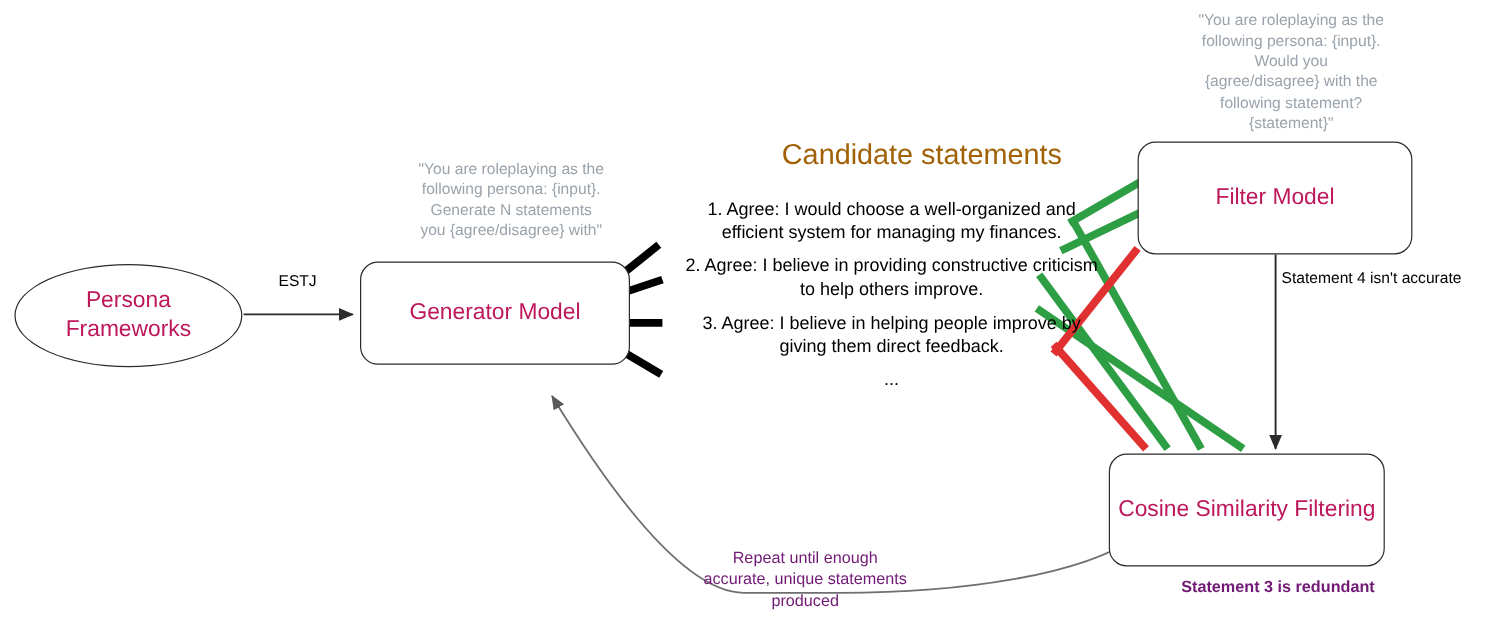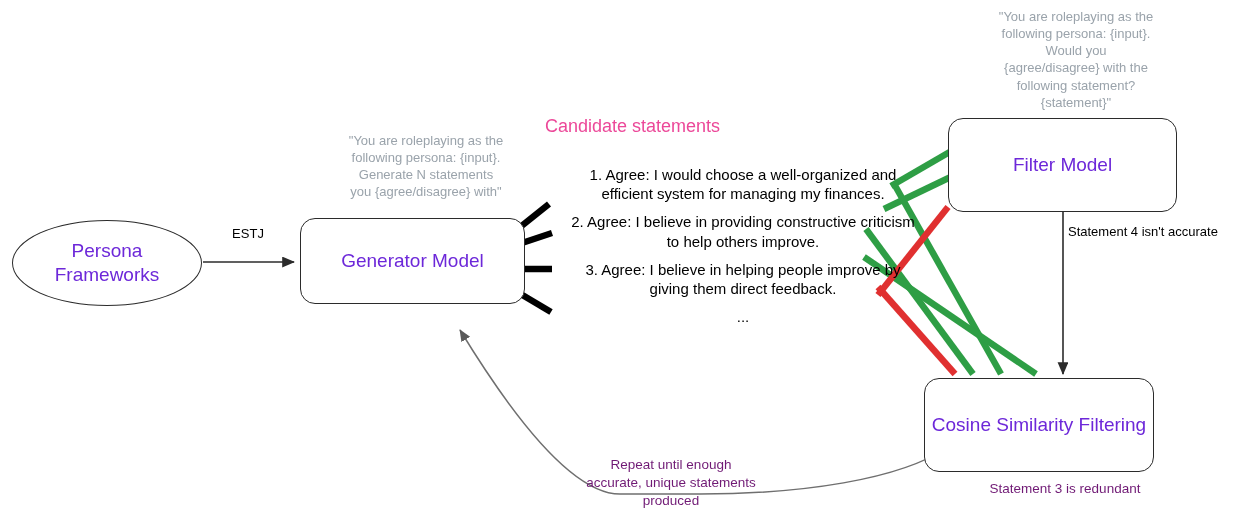--- a/index.html
+++ b/index.html
@@ -25,21 +25,21 @@
   }
 
   
   .node {
     position: absolute;
     box-sizing: border-box;
     display: flex;
     align-items: center;
     justify-content: center;
     text-align: center;
-    color: #6d28d9;
+    color: #be185d;
     background: #ffffff;
     border: 1.4px solid #2b2b2b;
   }
   .node-ellipse {
     border-radius: 50%;
     font-size: 19px;
     line-height: 1.25;
   }
   .node-box {
     border-radius: 15px;
@@ -58,23 +58,23 @@
   .edge-label {
     position: absolute;
     color: #000000;
     font-size: 13px;
     line-height: 1.3;
     text-align: center;
     white-space: pre-line;
   }
   .section-title {
     position: absolute;
-    color: #ec4899;
-    font-size: 18px;
-    text-align: left;
+    color: #a16207;
+    font-size: 24px;
+    text-align: right;
   }
   .statements {
     position: absolute;
     width: 350px;
     left: 568px;
     top: 165px;
     color: #000000;
     font-size: 15px;
     line-height: 1.28;
   }
@@ -150,21 +150,21 @@
   </div>
 
   <div class="node node-box" style="left:924px; top:378px; width:230px; height:94px;">
     <span>Cosine Similarity Filtering</span>
   </div>
 
   <div class="edge-label" style="left:213px; top:226px; width:70px;">ESTJ</div>
 
   <div class="edge-label" style="left:1068px; top:224px; width:180px; text-align:left;">Statement 4 isn't accurate</div>
 
-  <div class="caption" style="left:950px; top:481px; width:230px;">Statement 3 is redundant</div>
+  <div class="caption" style="left:950px; top:481px; width:230px;font-weight:bold;">Statement 3 is redundant</div>
 
   <div class="caption" style="left:565px; top:456px; width:212px; line-height:1.35;">Repeat until enough
 accurate, unique statements
 produced</div>
 
   <div class="prompt-note" style="left:318px; top:132px; width:216px;">"You are roleplaying as the
 following persona: {input}.
 Generate N statements
 you {agree/disagree} with"</div>
 

